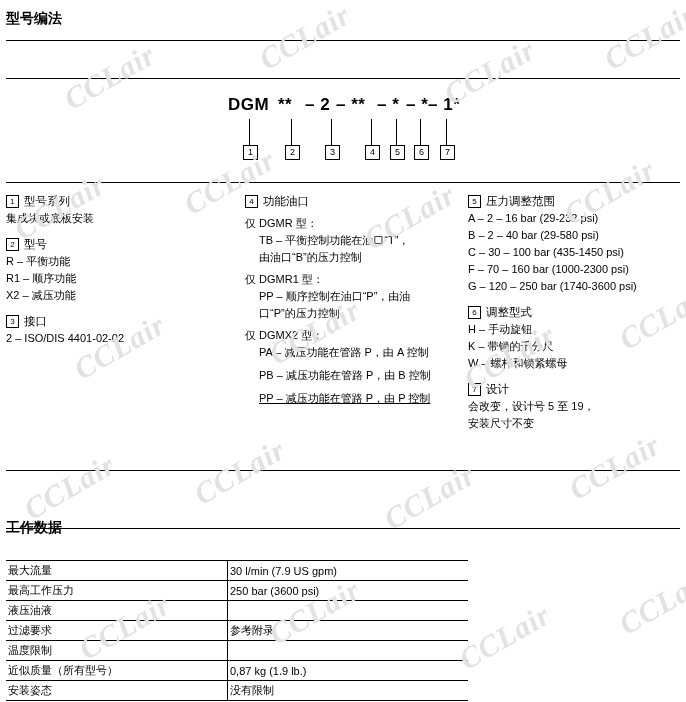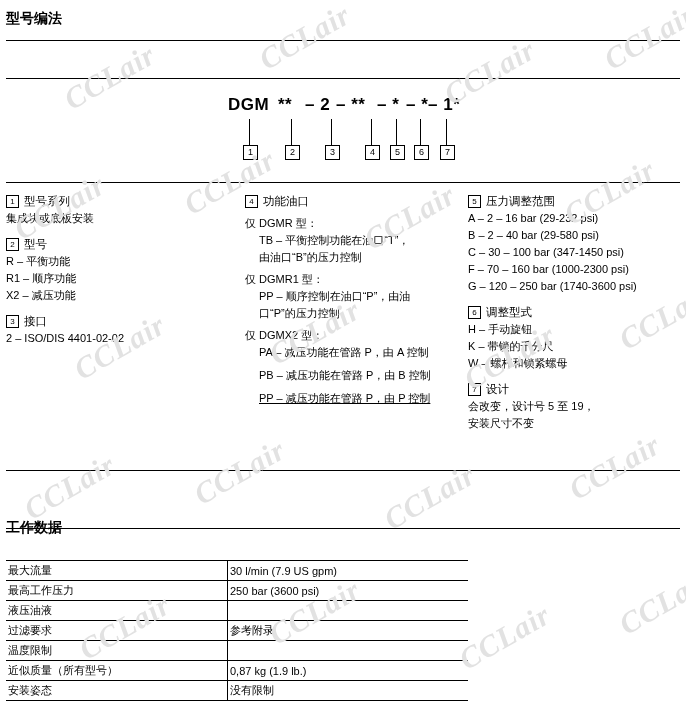--- a/index.html
+++ b/index.html
@@ -229,21 +229,21 @@
       <div class="para" style="padding-left: 14px;">PA – 减压功能在管路 P，由 A 控制</div>
       <div class="para" style="padding-left: 14px; height: 4px; line-height: 4px;">&nbsp;</div>
       <div class="para" style="padding-left: 14px;">PB – 减压功能在管路 P，由 B 控制</div>
       <div class="para" style="padding-left: 14px; height: 4px; line-height: 4px;">&nbsp;</div>
       <div class="para" style="padding-left: 14px; text-decoration: underline;">PP – 减压功能在管路 P，由 P 控制</div>
     </div>
   <div class="col" id="col-right" style="left:468px; top:194px; width:215px;">
       <div class="item-head"><span class="nb">5</span><span class="ht">压力调整范围</span></div>
       <div class="para">A –  2 –  16 bar (29-232 psi)</div>
       <div class="para">B –  2 –  40 bar  (29-580 psi)</div>
-      <div class="para">C –  30 –  100 bar (347-1450 psi)</div>
+      <div class="para">C –  30 –  100 bar (435-1450 psi)</div>
       <div class="para">F –  70 –  160 bar (1000-2300 psi)</div>
       <div class="para">G –  120 – 250 bar (1740-3600 psi)</div>
       <div class="gap"></div>
       <div class="item-head"><span class="nb">6</span><span class="ht">调整型式</span></div>
       <div class="para">H –  手动旋钮</div>
       <div class="para">K –  带锁的千分尺</div>
       <div class="para">W –  螺杆和锁紧螺母</div>
       <div class="gap"></div>
       <div class="item-head"><span class="nb">7</span><span class="ht">设计</span></div>
       <div class="para">会改变，设计号 5 至 19，</div>

